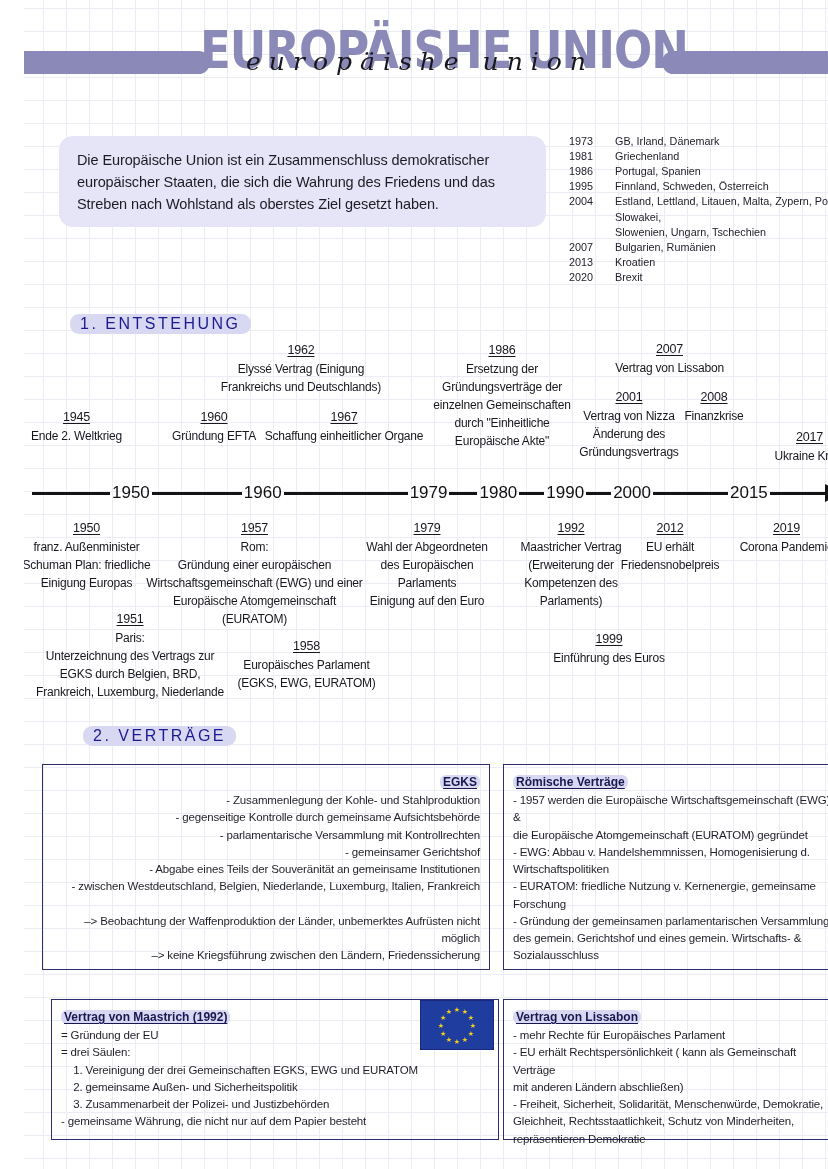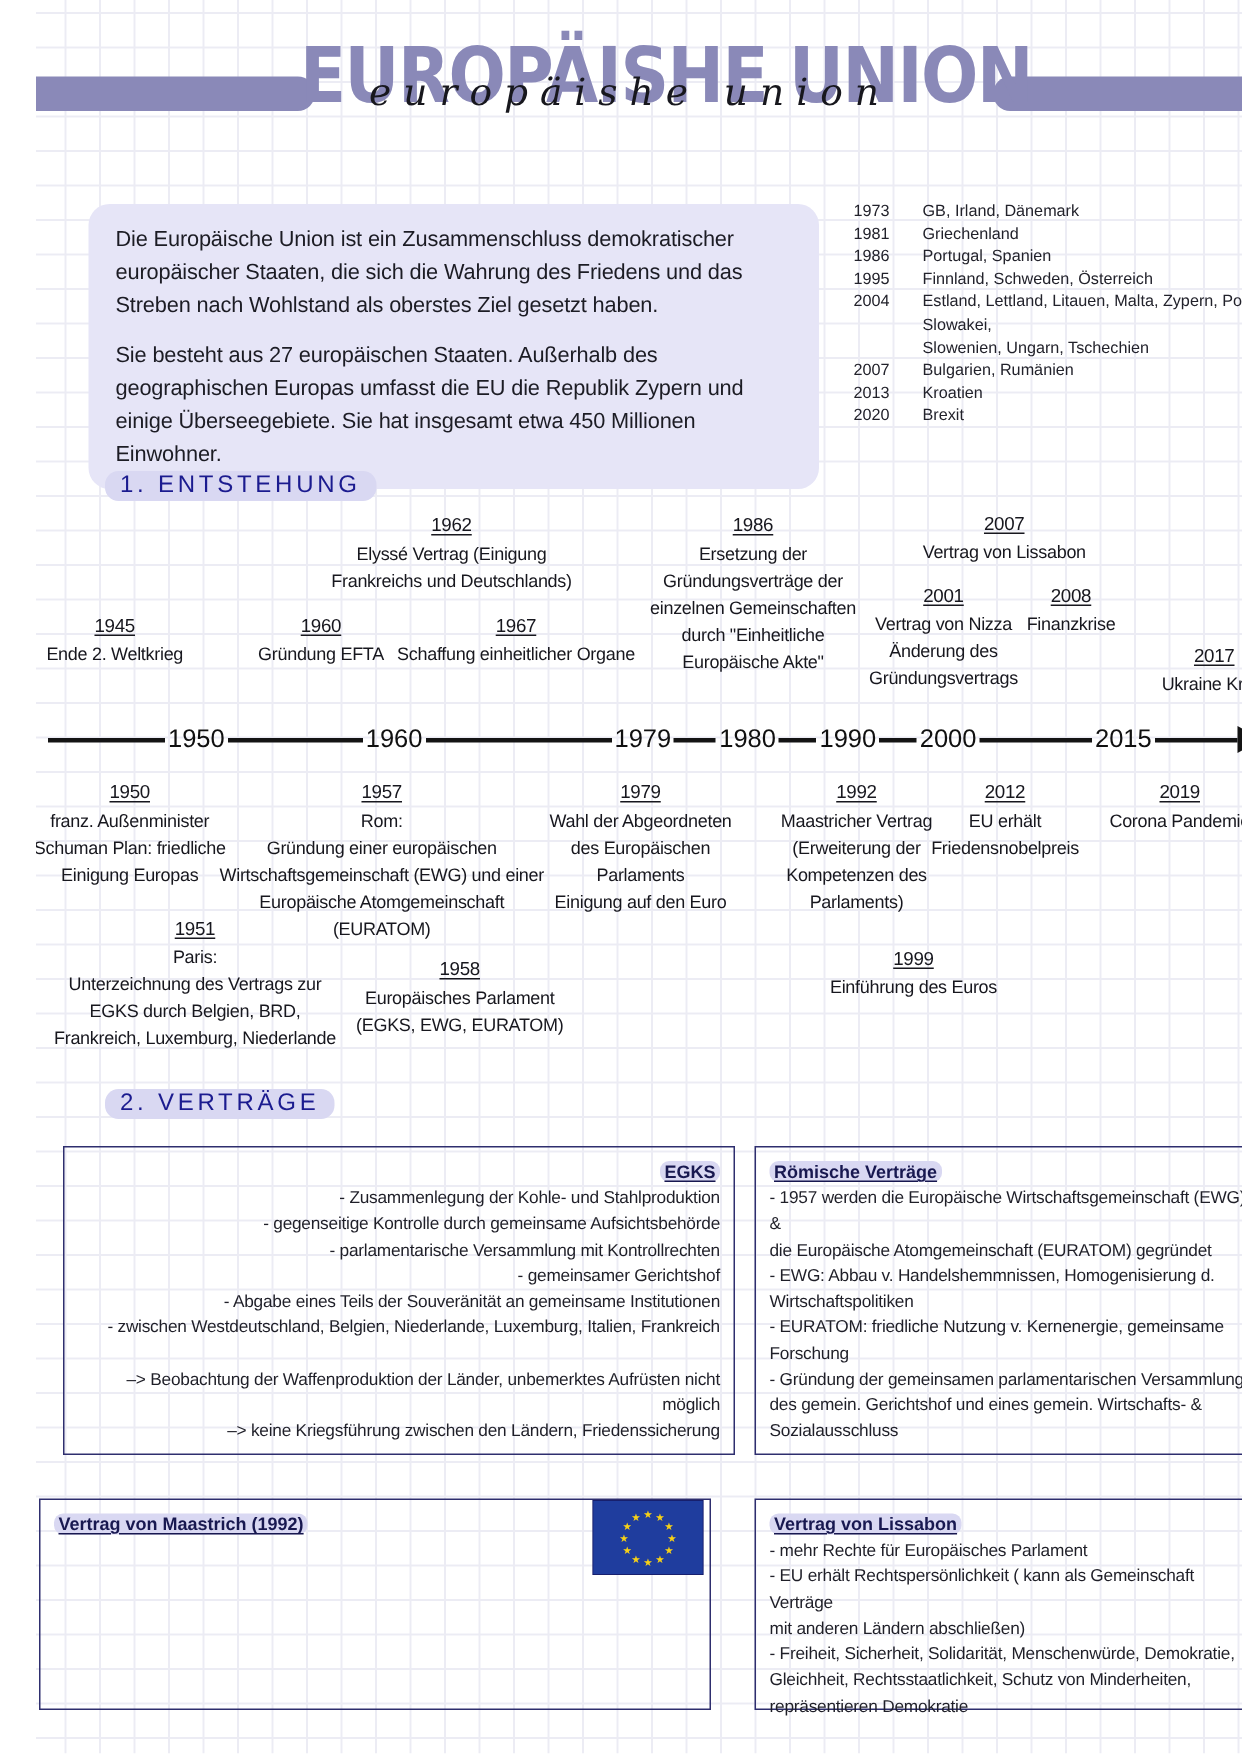--- a/index.html
+++ b/index.html
@@ -42,21 +42,21 @@
   .enl-row{display:flex;}
   .enl-year{width:46px;flex:0 0 46px;}
   .enl-countries{flex:1;white-space:pre-line;}
   
   .sec-heading{
     position:absolute;display:inline-block;background:#d9d8f2;color:#1b1b8f;
     font-weight:400;font-size:16px;letter-spacing:2.5px;padding:1px 10px;
     border-radius:9px;white-space:nowrap;
   }
   #heading1{left:46px;top:314px;}
-  #heading2{left:46px;top:726px;}
+  #heading2{left:59px;top:726px;}
   
   .axis{position:absolute;left:8px;right:10px;top:483px;height:20px;display:flex;align-items:center;}
   .seg{height:3px;background:#141414;flex:0 0 auto;}
   .s0{width:78px}.s1{width:90px}.s2{width:124px}.s3{width:28px}
   .s4{width:25px}.s5{width:25px}.s6{width:75px}.s7{flex:1 1 auto}
   .axis-year{font-size:17px;color:#101010;padding:0 2px;flex:0 0 auto;}
   .arrow{width:0;height:0;border-left:17px solid #141414;border-top:9px solid transparent;border-bottom:9px solid transparent;flex:0 0 auto;}
   .ev{position:absolute;text-align:center;font-size:12px;line-height:1.5;letter-spacing:-0.2px;color:#17171e;}
   .ev-year{display:inline-block;text-decoration:underline;text-underline-offset:2px;font-size:12.5px;}
   .ev-text{white-space:pre-line;}
@@ -75,21 +75,21 @@
   .b3{left:477px;top:519px;width:140px}
   .b4{left:580px;top:519px;width:132px}
   .b5{left:700px;top:519px;width:125px}
   .b6{left:-8px;top:610px;width:228px}
   .b7{left:190px;top:637px;width:185px}
   .b8{left:500px;top:630px;width:170px}
   
   .vbox{position:absolute;box-sizing:border-box;border:1.5px solid #2e2e6e;padding:7px 9px;background:transparent;}
   #box-egks{left:18px;top:764px;width:448px;height:206px;text-align:right;}
   #box-rome{left:479px;top:764px;width:346px;height:206px;}
-  #box-maastricht{left:2px;top:999px;width:448px;height:141px;}
+  #box-maastricht{left:27px;top:999px;width:448px;height:141px;}
   #box-lissabon{left:479px;top:999px;width:346px;height:141px;}
   .vbox-title{
     display:inline-block;background:#d9d8f2;border-radius:6px;padding:0 3px;
     font-weight:700;font-size:12px;text-decoration:underline;text-underline-offset:2px;
     color:#181850;margin-bottom:3px;
   }
   .vbox-body{font-size:11.5px;line-height:1.5;letter-spacing:-0.15px;white-space:pre-wrap;color:#1f1f28;}
   .eu-flag{position:absolute;top:0;right:4px;width:74px;height:50px;}
 </style>
 </head>
@@ -97,21 +97,20 @@
 
 <div class="page">
 
   <div class="bar bar-left"></div>
   <div class="bar bar-right"></div>
   <div class="bubble-title">EUROPÄISHE UNION</div>
   <div class="script-title">europäishe union</div>
 
   <div class="intro-box">
     <p>Die Europäische Union ist ein Zusammenschluss demokratischer europäischer Staaten, die sich die Wahrung des Friedens und das Streben nach Wohlstand als oberstes Ziel gesetzt haben.</p>
-    <p>Sie besteht aus 27 europäischen Staaten. Außerhalb des geographischen Europas umfasst die EU die Republik Zypern und einige Überseegebiete. Sie hat insgesamt etwa 450 Millionen Einwohner.</p>
   </div>
 
   <div class="enl">
     <div class="enl-row">
         <span class="enl-year">1973</span>
         <span class="enl-countries">GB, Irland, Dänemark</span>
       </div>
     <div class="enl-row">
         <span class="enl-year">1981</span>
         <span class="enl-countries">Griechenland</span>
@@ -231,20 +230,26 @@
 Wirtschaftspolitiken
 - EURATOM: friedliche Nutzung v. Kernenergie, gemeinsame
 Forschung
 - Gründung der gemeinsamen parlamentarischen Versammlung,
 des gemein. Gerichtshof und eines gemein. Wirtschafts- &amp;
 Sozialausschluss</div>
   </div>
 
   <div id="box-maastricht" class="vbox">
     <div class="vbox-title">Vertrag von Maastrich (1992)</div>
+    <div class="vbox-body">= Gründung der EU
+= drei Säulen:
+    1. Vereinigung der drei Gemeinschaften EGKS, EWG und EURATOM
+    2. gemeinsame Außen- und Sicherheitspolitik
+    3. Zusammenarbeit der Polizei- und Justizbehörden
+- gemeinsame Währung, die nicht nur auf dem Papier besteht</div>
     <svg class="eu-flag" viewBox="0 0 74 50" xmlns="http://www.w3.org/2000/svg">
       <rect x="0" y="0" width="74" height="50" fill="#1f3d9e" stroke="#16165e" stroke-width="1"></rect>
       <g fill="#f7d117" font-size="7" text-anchor="middle">
         <text x="37" y="12">★</text>
         <text x="45" y="14">★</text>
         <text x="50.9" y="20">★</text>
         <text x="53" y="28">★</text>
         <text x="50.9" y="36">★</text>
         <text x="45" y="41.9">★</text>
         <text x="37" y="44">★</text>

